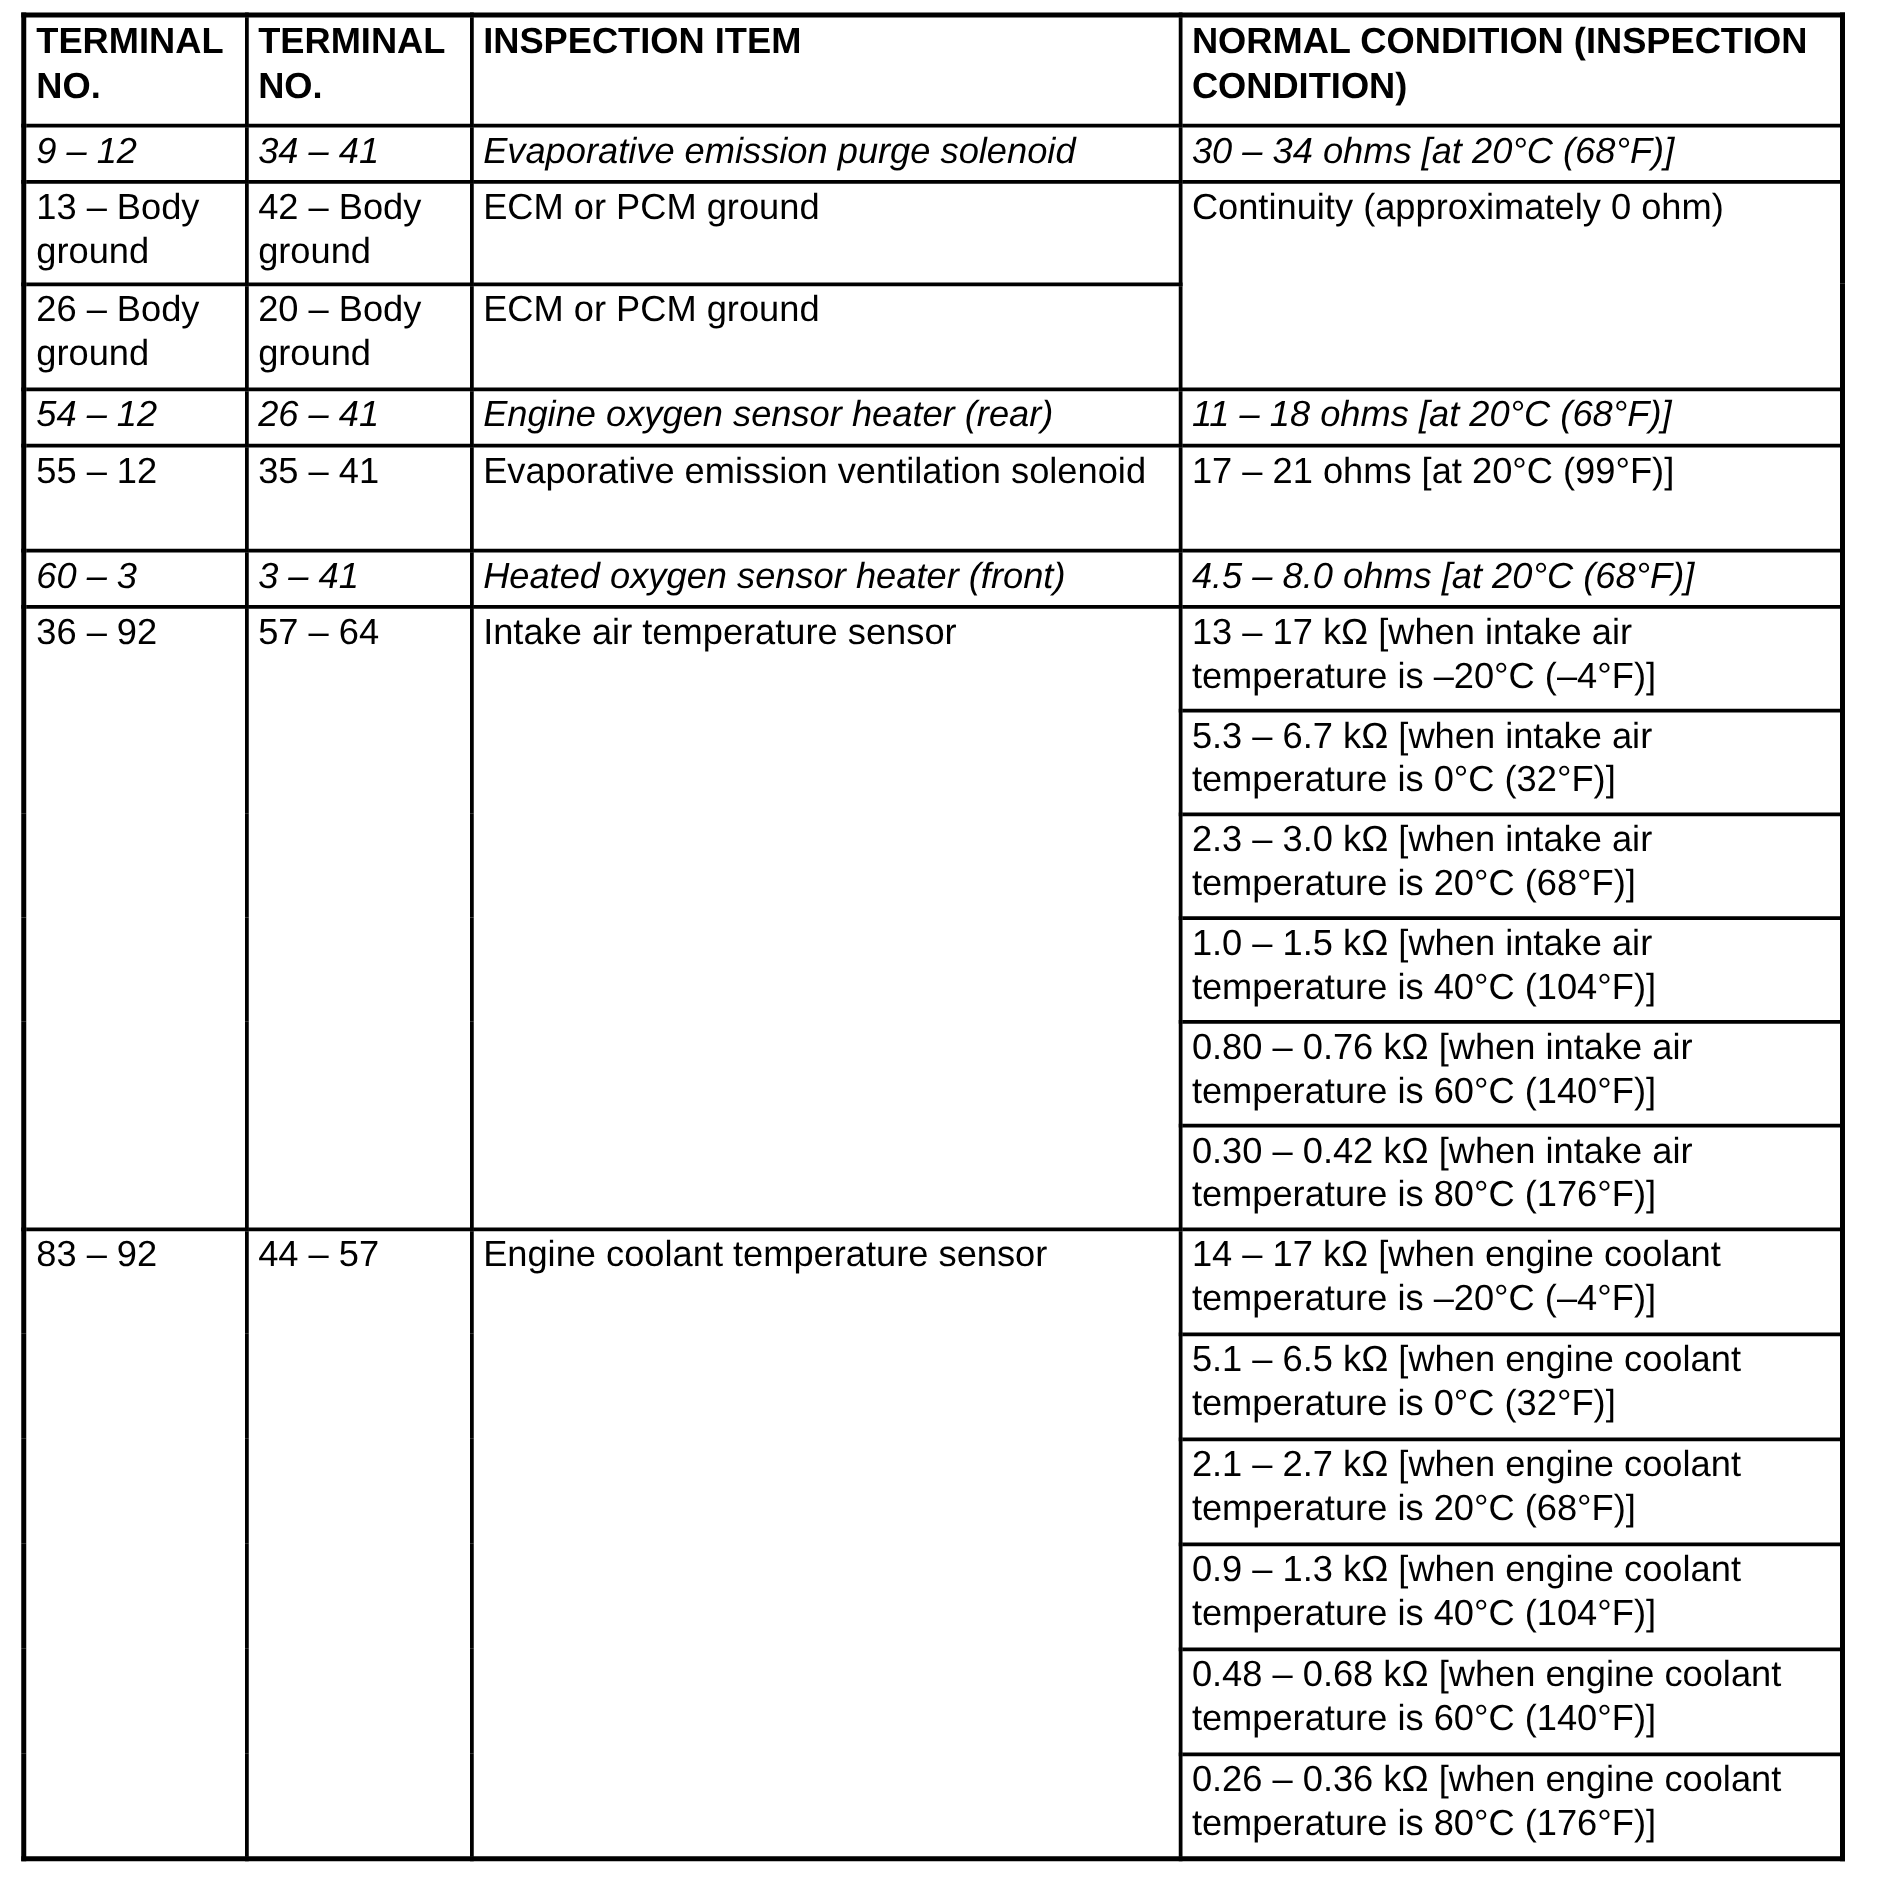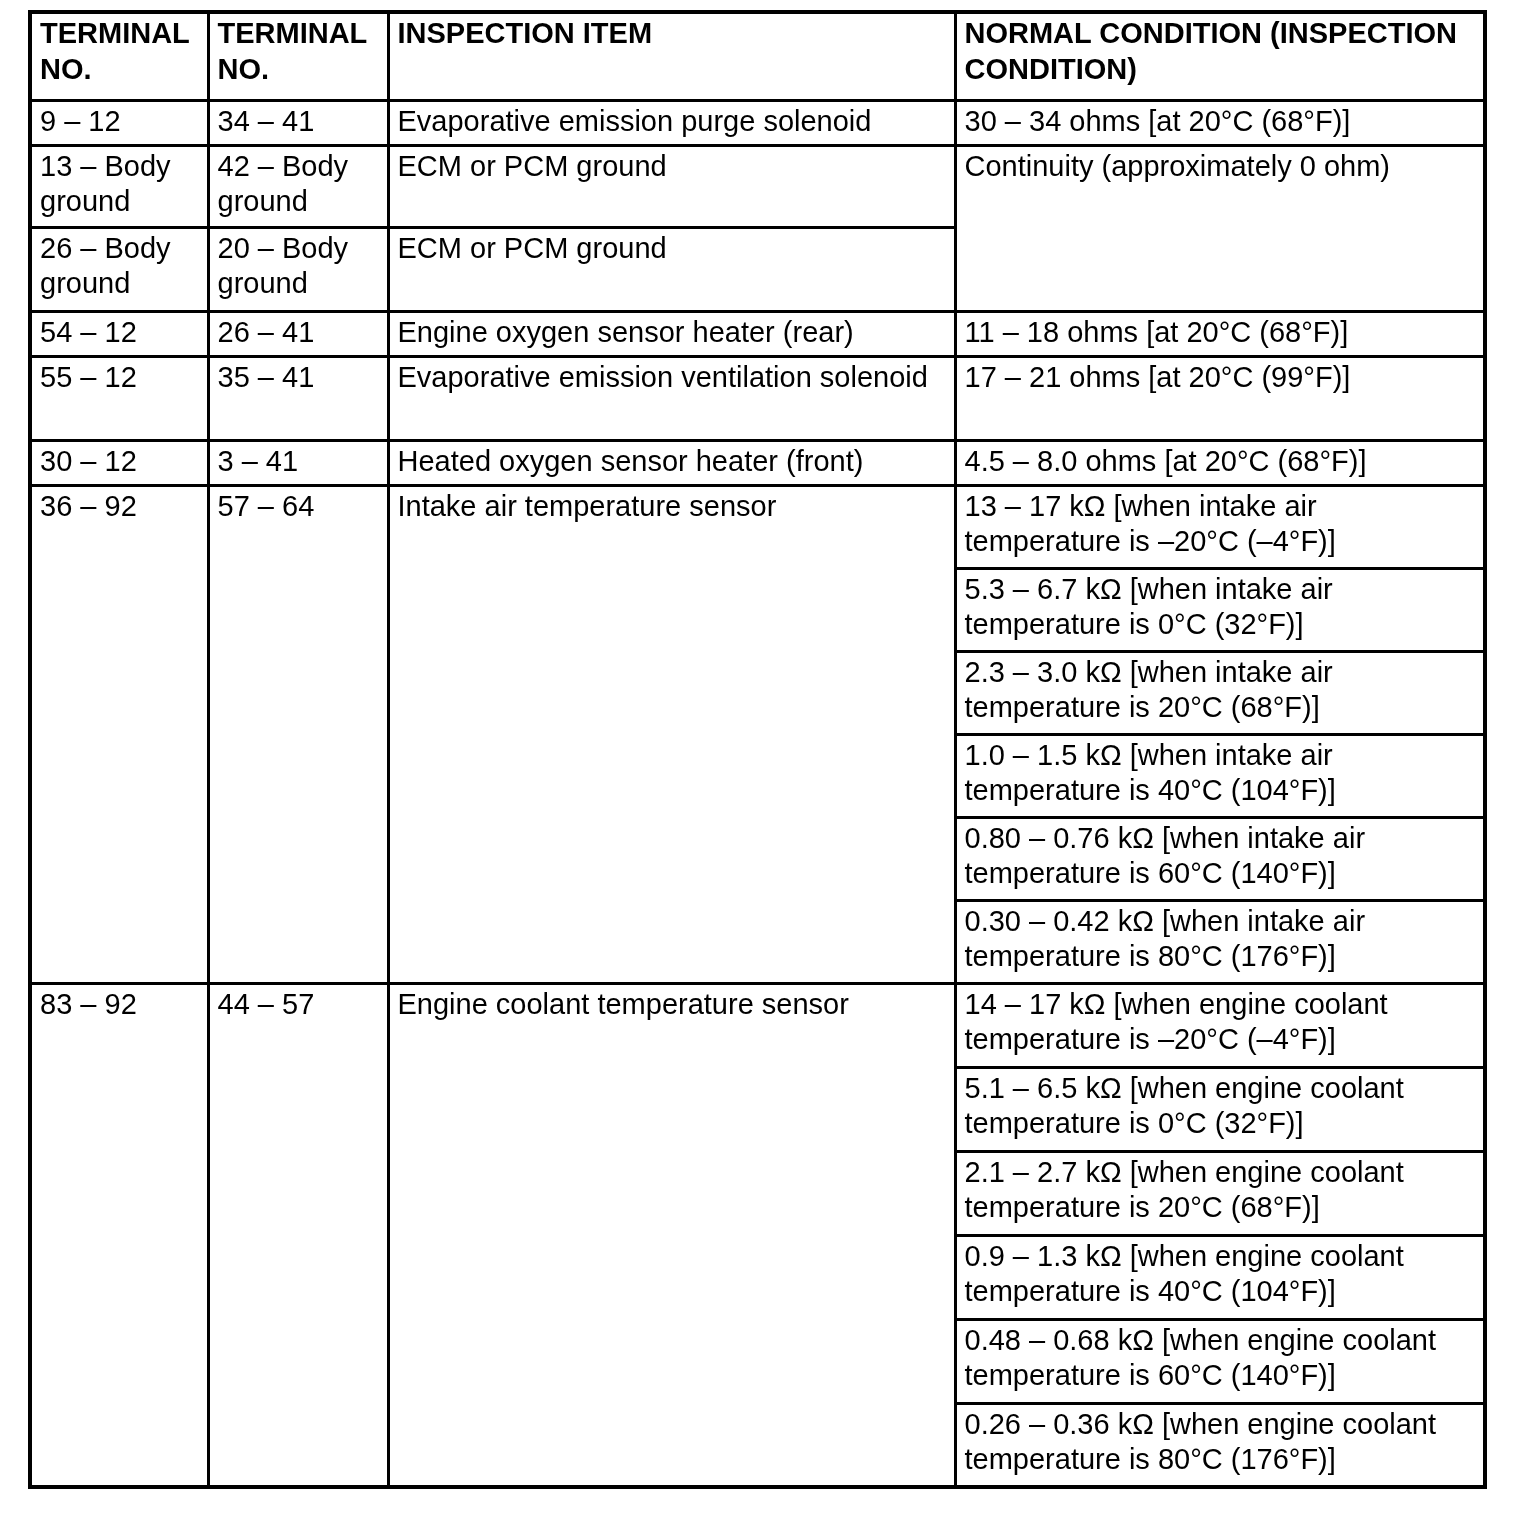--- a/index.html
+++ b/index.html
@@ -6,21 +6,21 @@
     margin: 0;
     padding: 0;
     background: #ffffff;
     width: 1520px;
     height: 1514px;
     font-family: "Liberation Sans", sans-serif;
     color: #000000;
   }
   .sheet {
     position: absolute;
-    left: 28px;
+    left: 17px;
     top: 10px;
   }
   table.spec-table {
     border-collapse: collapse;
     table-layout: fixed;
     width: 1455px;
     border: 4px solid #000000;
   }
   .spec-table th,
   .spec-table td {
@@ -30,21 +30,21 @@
     padding: 2px 6px 2px 8px;
     font-size: 29px;
     line-height: 1.24;
     overflow: hidden;
     word-wrap: break-word;
   }
   .spec-table th {
     font-weight: bold;
   }
   tr.h-header  { height: 88px; }
-  tr.h-single  { height: 45px; }
+  tr.h-single  { height: 45px; font-style: italic; }
   tr.h-double  { height: 82px; }
   tr.h-double2 { height: 84px; }
   tr.h-sub     { height: 83px; }
   tr.h-sub2    { height: 84px; }
 </style>
 </head>
 <body>
 
 <div class="sheet">
   <table class="spec-table">
@@ -91,21 +91,21 @@
     </tr>
 
     <tr class="h-double2">
       <td>55 – 12</td>
       <td>35 – 41</td>
       <td>Evaporative emission ventilation solenoid</td>
       <td>17 – 21 ohms [at 20°C (99°F)]</td>
     </tr>
 
     <tr class="h-single">
-      <td>30 – 12</td>
+      <td>60 – 3</td>
       <td>3 – 41</td>
       <td>Heated oxygen sensor heater (front)</td>
       <td>4.5 – 8.0 ohms [at 20°C (68°F)]</td>
     </tr>
 
     <tr class="h-sub">
       <td rowspan="6">36 – 92</td>
       <td rowspan="6">57 – 64</td>
       <td rowspan="6">Intake air temperature sensor</td>
       <td>13 – 17 kΩ [when intake air temperature is –20°C (–4°F)]</td>

